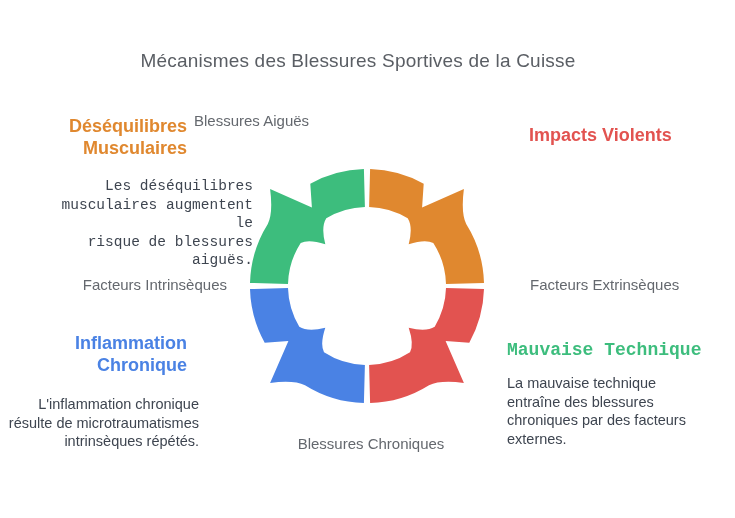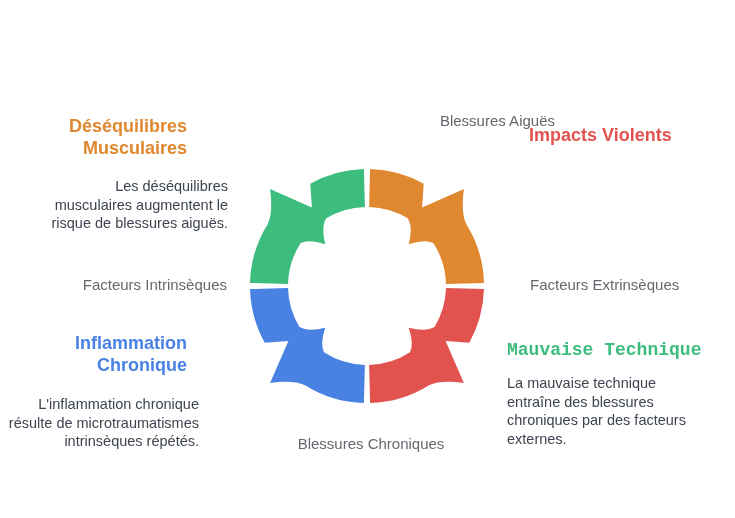--- a/index.html
+++ b/index.html
@@ -7,48 +7,49 @@
     position:relative;width:735px;height:518px;background:#ffffff;overflow:hidden;
     font-family:"Liberation Sans","DejaVu Sans",sans-serif;
   }
   .title{
     position:absolute;top:50px;left:0;width:716px;text-align:center;
     font-size:19px;font-weight:400;color:#5a5e64;letter-spacing:.2px;white-space:pre-line;
   }
   .node-label{
     position:absolute;font-size:15px;color:#64686e;white-space:pre-line;
   }
-  .node-label.top{top:112px;left:187px;width:368px;text-align:right;}
+  .node-label.top{top:112px;left:194px;width:368px;text-align:left;}
   .node-label.bottom{top:435px;left:187px;width:368px;text-align:center;}
   .node-label.left{top:276px;right:508px;width:220px;text-align:right;}
   .node-label.right{top:276px;left:530px;width:220px;text-align:left;}
   .heading{
     position:absolute;font-size:18px;font-weight:700;line-height:22px;
     white-space:pre-line;margin:0;
   }
   .body-text{
     position:absolute;font-size:14.5px;line-height:18.5px;color:#3e4550;
     white-space:pre-line;margin:0;
   }
   .align-r{text-align:right;}
   .h-tl{top:115px;right:548px;width:200px;}
-  .b-tl{top:177px;right:507px;width:210px;}
+  .b-tl{top:177px;right:482px;width:210px;font-family:Liberation Mono, monospace;}
   .h-bl{top:332px;right:548px;width:200px;}
   .b-bl{top:395px;right:536px;width:220px;}
   .h-tr{top:124px;left:507px;width:220px;}
   .b-tr{top:165px;left:507px;width:215px;}
   .h-br{top:339px;left:507px;width:220px;}
   .b-br{top:374px;left:507px;width:215px;}
   svg.cycle{position:absolute;top:0;left:0;}
 </style>
 </head>
 <body>
 
 <div class="stage">
 
+  <div class="title">Mécanismes des Blessures Sportives de la Cuisse</div>
 
   <div class="node-label top">Blessures Aiguës</div>
   <div class="node-label bottom">Blessures Chroniques</div>
   <div class="node-label left">Facteurs Intrinsèques</div>
   <div class="node-label right">Facteurs Extrinsèques</div>
 
   <svg class="cycle" width="735" height="518" viewBox="0 0 735 518" aria-hidden="true">
 
     <path d="M 370.1 169.0
              A 117 117 0 0 1 423.7 183.7

